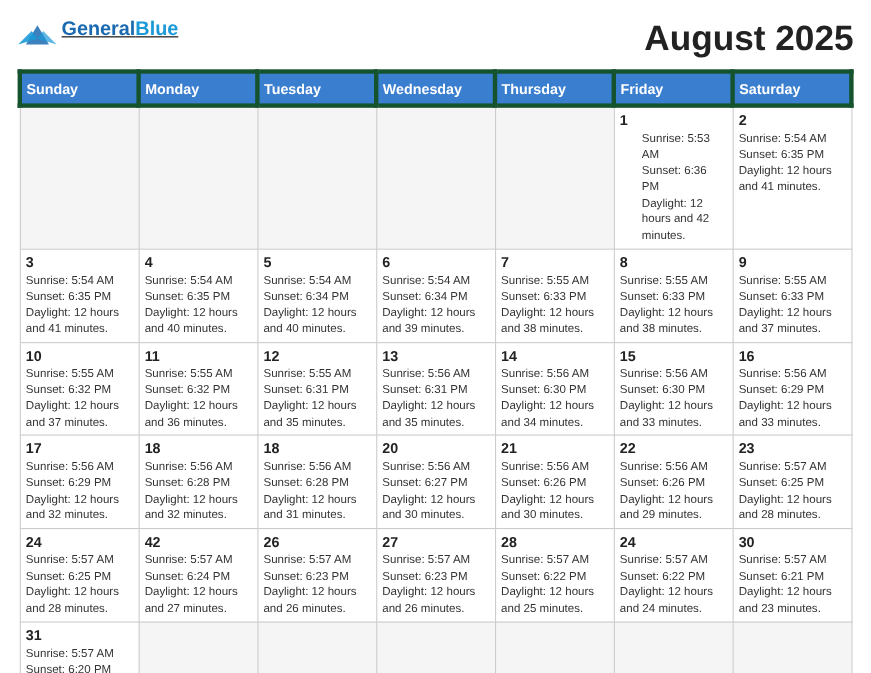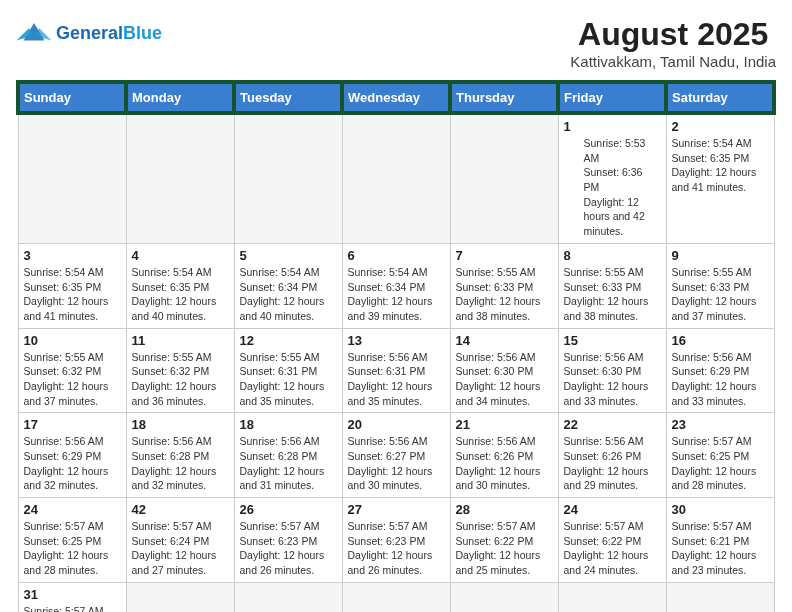--- a/index.html
+++ b/index.html
@@ -11,35 +11,36 @@
       padding: 16px;
     }
     .header-area {
       display: flex;
       justify-content: space-between;
       align-items: flex-start;
       margin-bottom: 10px;
     }
     .logo {
       display: flex;
-      align-items: flex-end;
+      align-items: flex-start;
       gap: 4px;
+      text-decoration: underline;
     }
     .logo-text {
       font-size: 18px;
       font-weight: bold;
       color: #333;
     }
     .logo-text span { color: #1a6ab1; }
     .logo-bird {
       width: 36px;
       height: 28px;
     }
     .title-area {
-      text-align: center;
+      text-align: left;
     }
     .title-area h1 {
       font-size: 32px;
       font-weight: bold;
       color: #222;
     }
     .title-area h2 {
       font-size: 15px;
       font-weight: normal;
       color: #444;
@@ -96,21 +97,20 @@
       <polygon points="8,28 20,8 32,28" fill="#1a6ab1" opacity="0.85"></polygon>
       <polygon points="0,28 14,14 20,22" fill="#1a9ad7" opacity="0.9"></polygon>
       <polygon points="20,22 26,14 40,28" fill="#1a9ad7" opacity="0.7"></polygon>
     </svg>
     <span class="logo-text">
       <span>General</span><span style="color:#1a9ad7">Blue</span>
     </span>
   </div>
   <div class="title-area">
     <h1>August 2025</h1>
-    <h2>Kattivakkam, Tamil Nadu, India</h2>
   </div>
 </div>
 
 <table class="calendar">
   <thead>
     <tr>
       <th>Sunday</th>
       <th>Monday</th>
       <th>Tuesday</th>
       <th>Wednesday</th>

